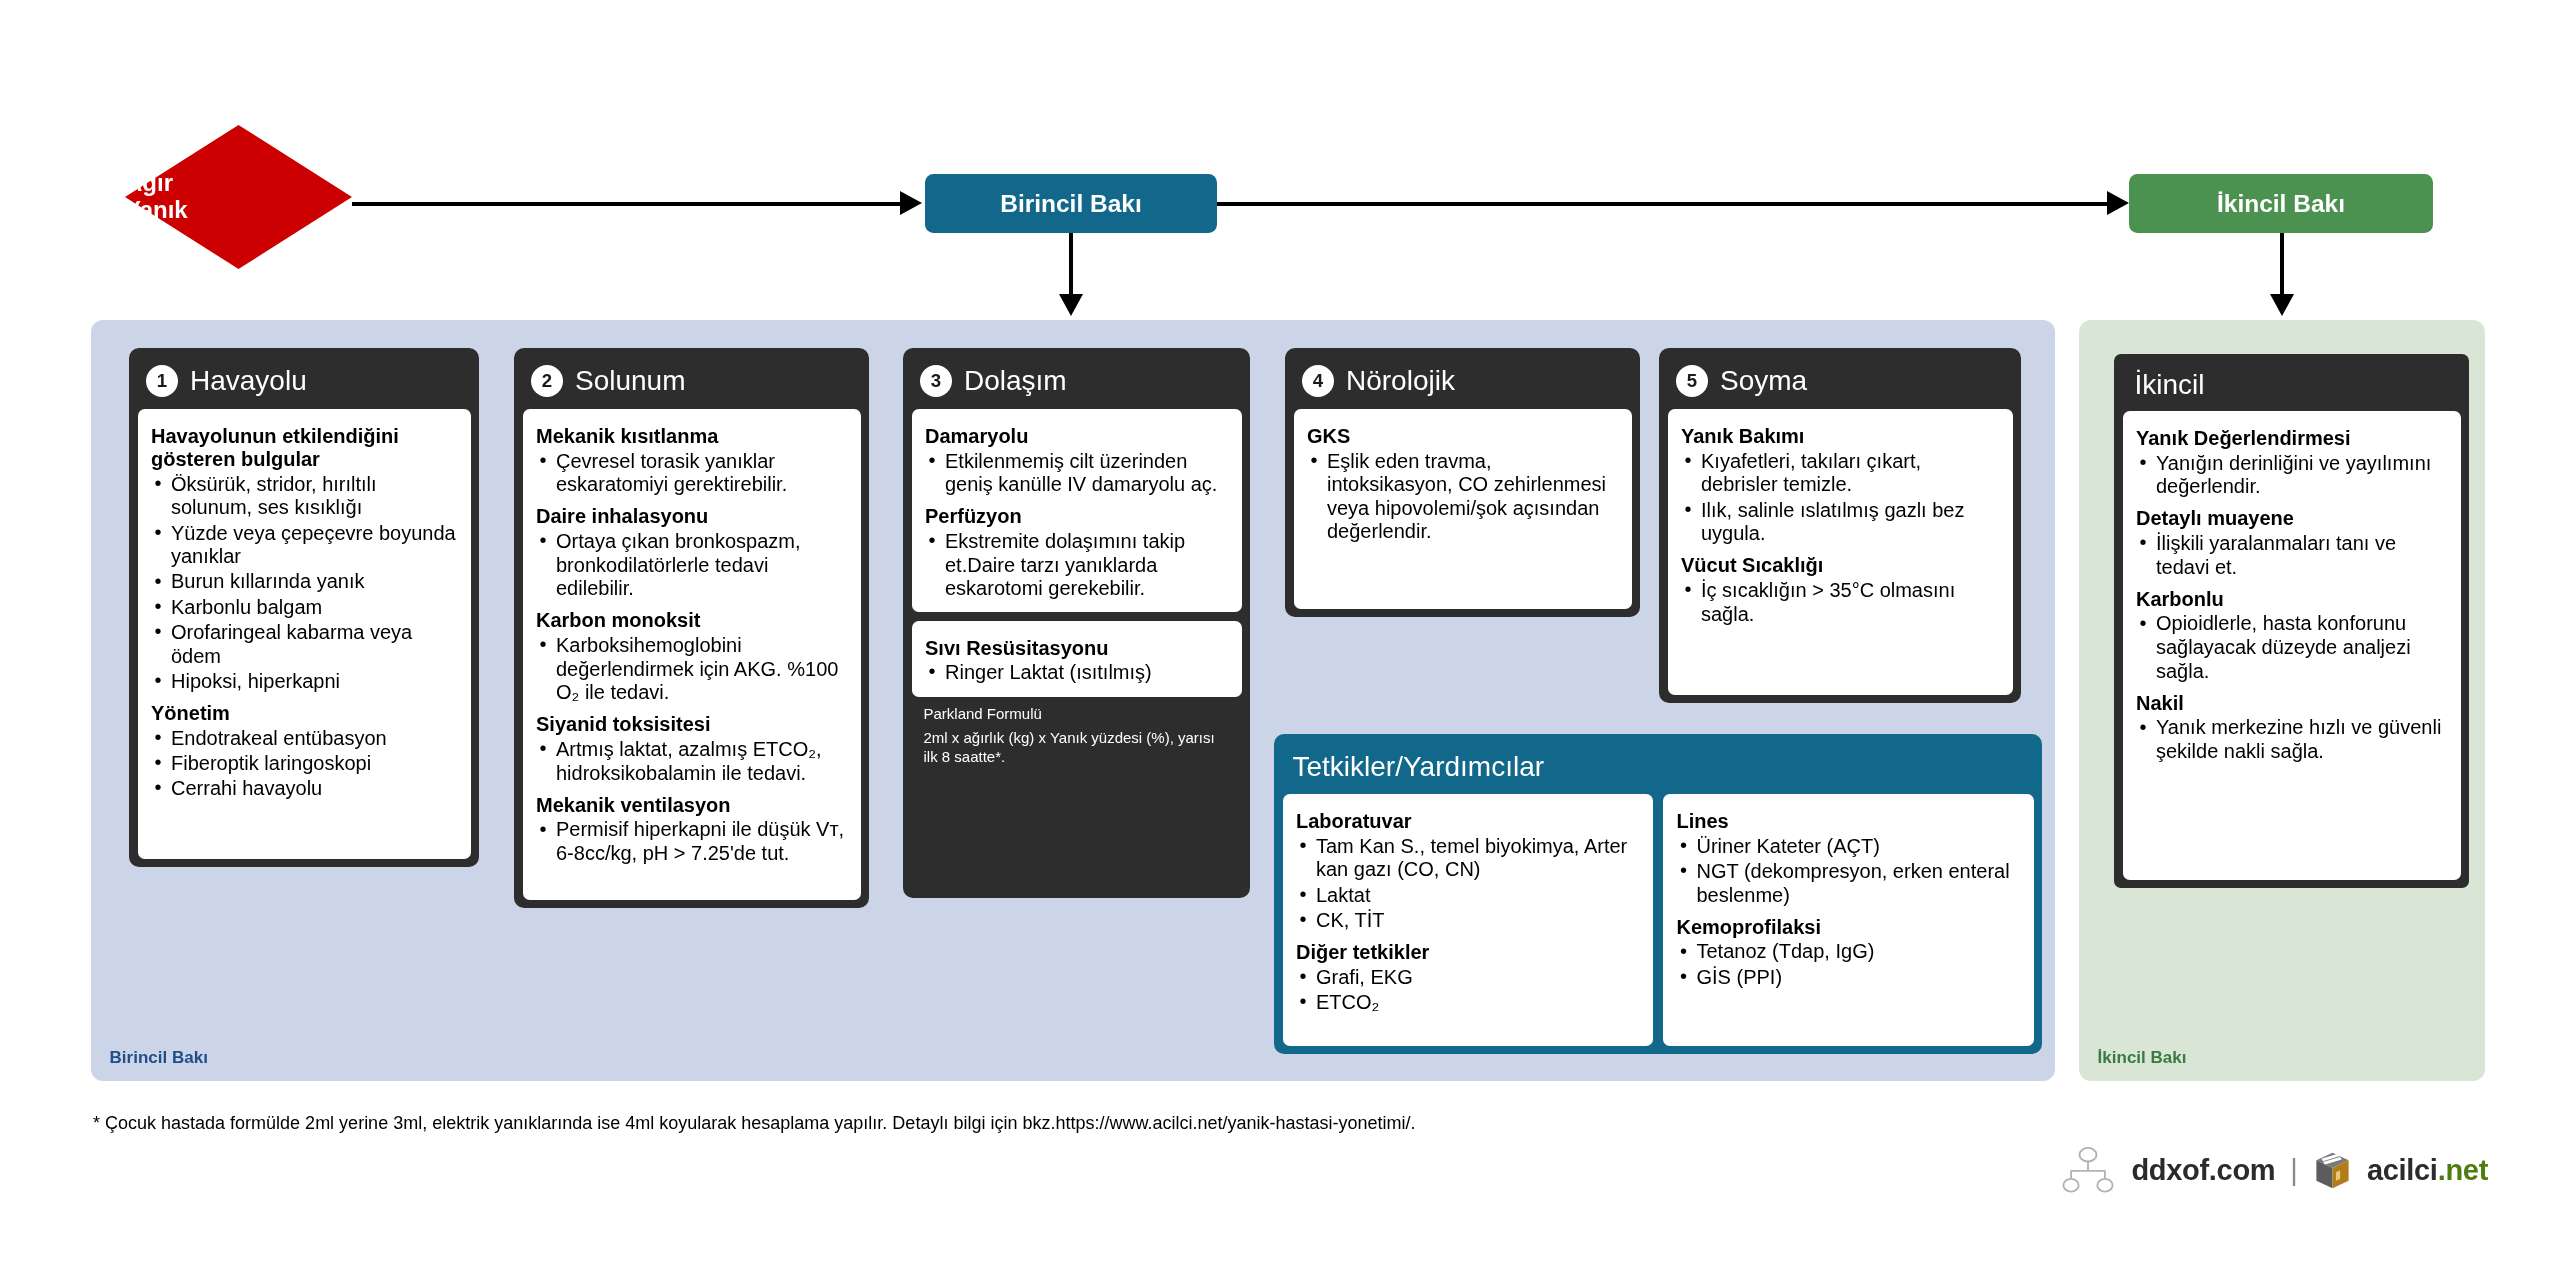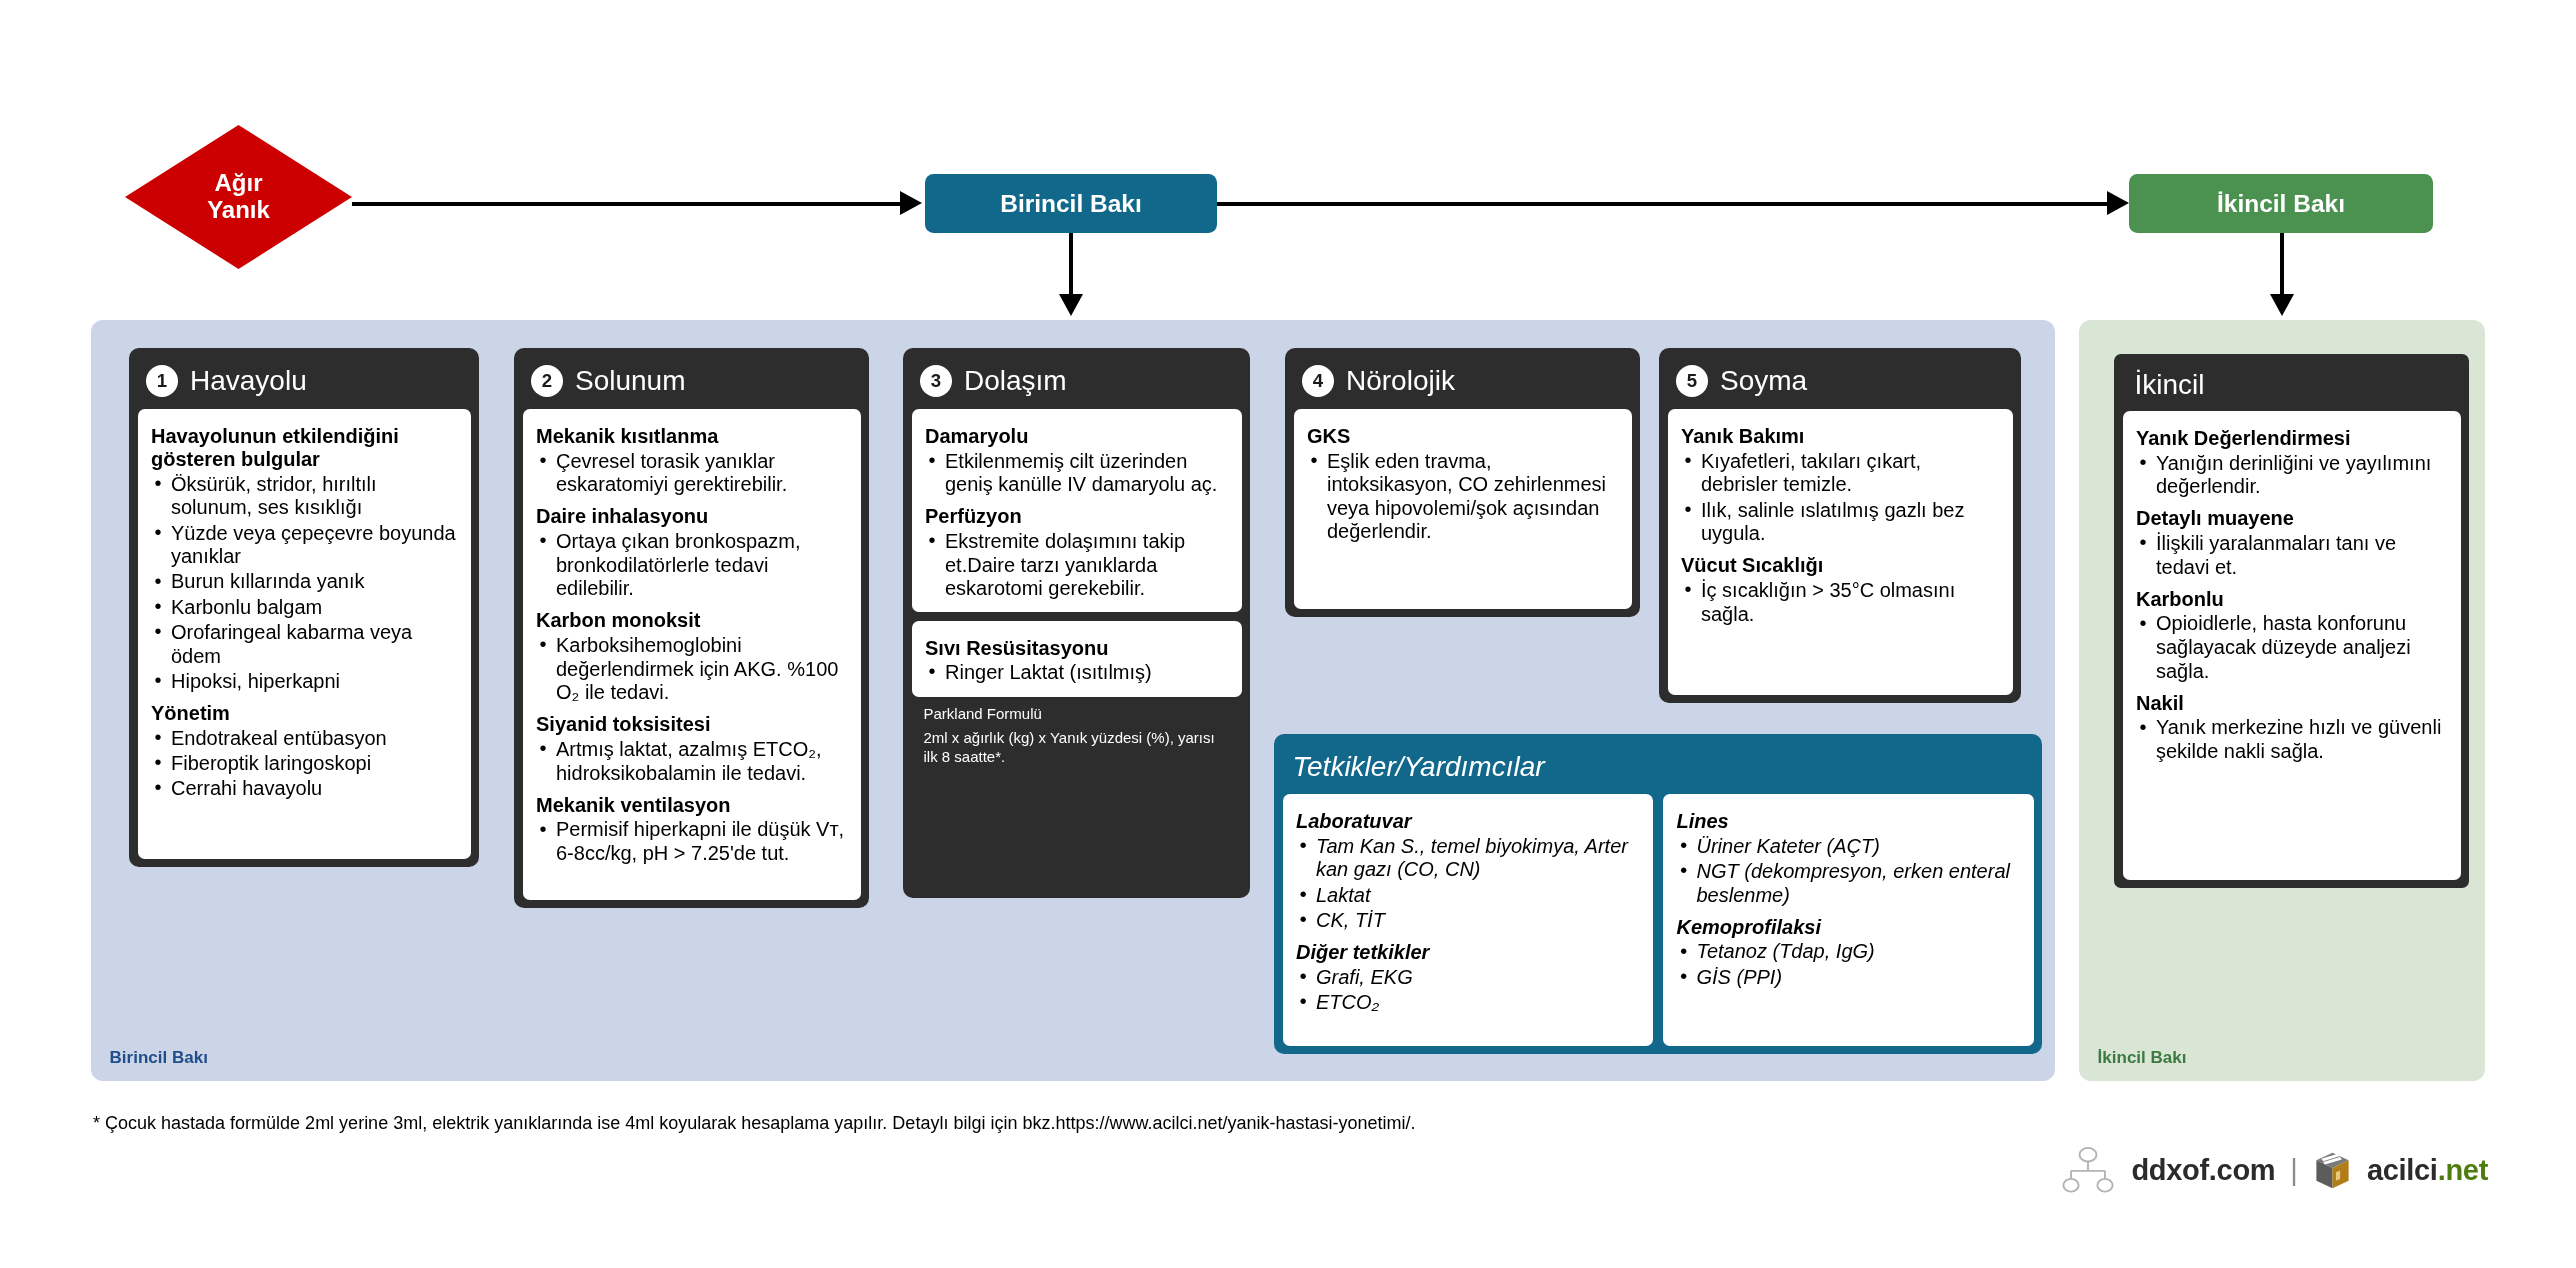--- a/index.html
+++ b/index.html
@@ -18,21 +18,21 @@
   }
   .diamond-shape {
     position: absolute; inset: 0;
     background: #cc0000;
     clip-path: polygon(50% 0%, 100% 50%, 50% 100%, 0% 50%);
     border-radius: 5px;
   }
   .diamond-label {
     position: absolute; inset: 0;
     display: flex; flex-direction: column;
-    align-items: center; justify-content: center;
+    justify-content: center;
     color: #ffffff; font-weight: bold; font-size: 24px; line-height: 1.12;
   }
 
   .flow-box {
     position: absolute;
     border-radius: 8.5px;
     display: flex; align-items: center; justify-content: center;
     color: #ffffff; font-weight: bold; font-size: 24.5px;
   }
   #box-primary {
@@ -135,21 +135,21 @@
   .parkland-title { font-size: 15px; font-weight: normal; line-height: 1.2; }
   .parkland-body { font-size: 15px; line-height: 1.25; margin-top: 6px; }
 
   
   #card-tetkikler {
     position: absolute;
     left: 1274px; top: 734px; width: 768px; height: 320px;
     background: #11688b;
     border-radius: 10px;
     padding: 8.5px;
-    display: flex; flex-direction: column; font-style: italic;
+    display: flex; flex-direction: column;
   }
   #card-tetkikler .teal-title {
     color: #ffffff; font-size: 28px; line-height: 1;
     padding: 10px 6.8px 13.5px 10px;
   }
   .teal-cols { display: flex; gap: 10px; flex: 1 1 auto; }
   .teal-cols .inner-white { flex: 1 1 0; }
 
   
   #footnote {

